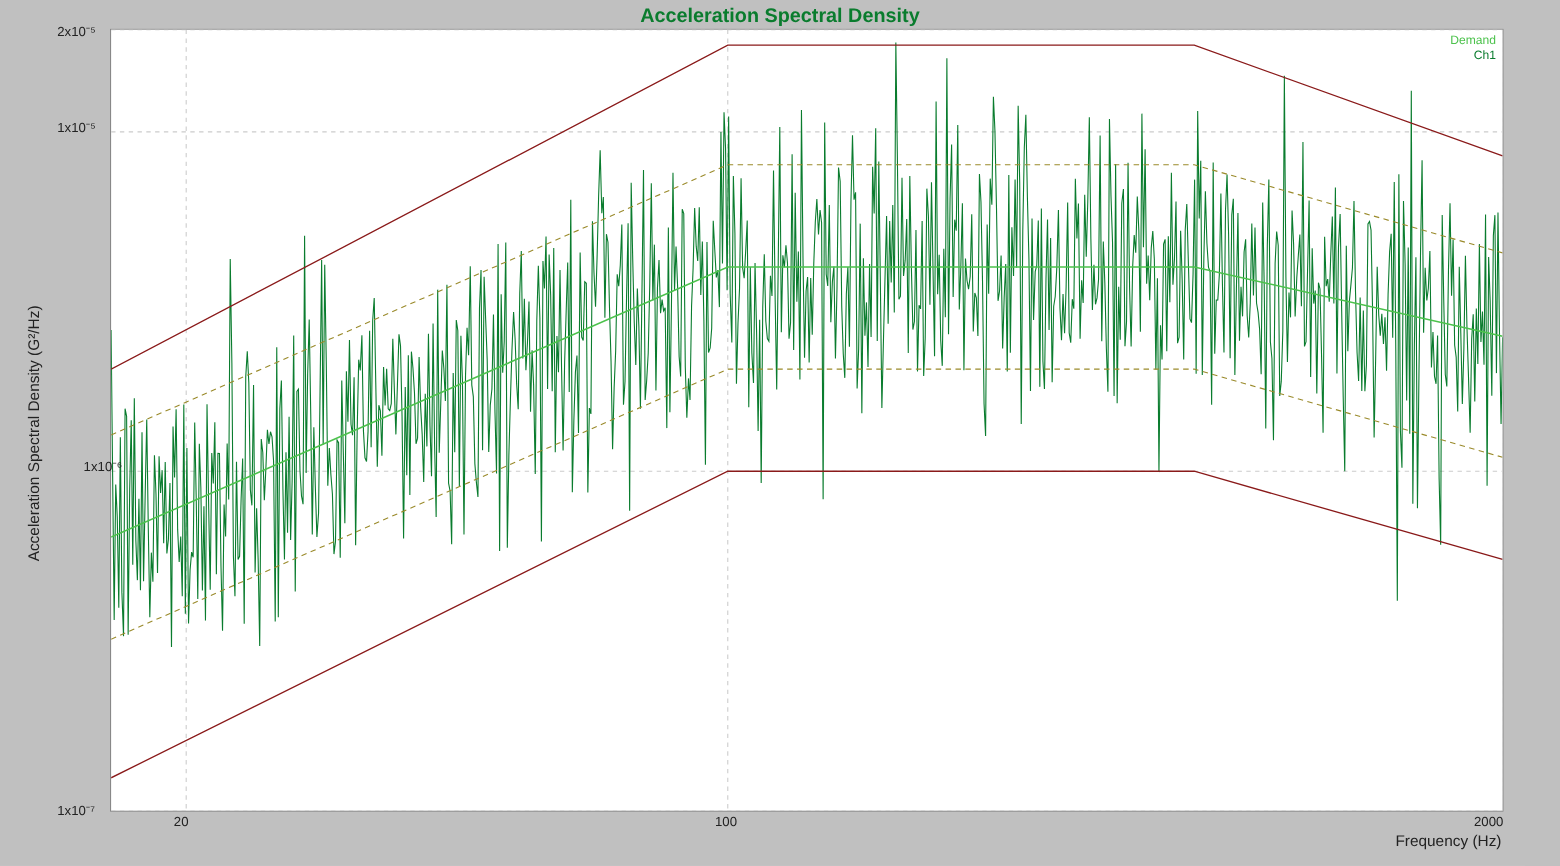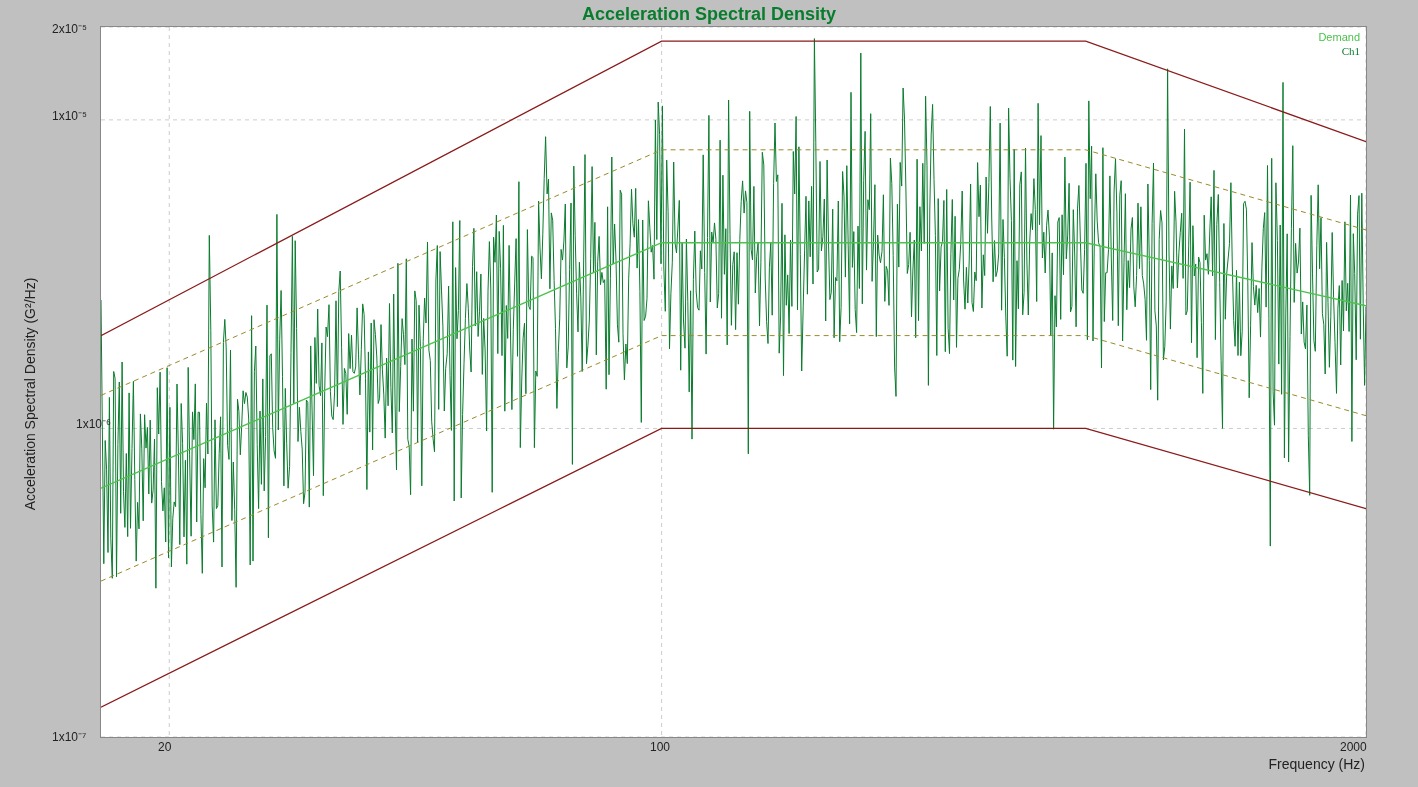--- a/index.html
+++ b/index.html
@@ -33,21 +33,21 @@
         <line x1="560.6099584699389" y1="0" x2="560.6099584699389" y2="710" stroke="#ccc" stroke-dasharray="4 4" stroke-width="1"></line>
         <line x1="1265" y1="0" x2="1265" y2="710" stroke="#ccc" stroke-dasharray="4 4" stroke-width="1"></line>
         <path d="M0.0 272.9 L1.4 406.0 L2.8 536.7 L4.2 413.5 L5.6 442.8 L7.0 525.5 L8.4 370.4 L9.8 511.3 L11.3 551.3 L12.7 344.5 L14.1 351.5 L15.5 550.0 L16.9 417.4 L18.3 355.0 L19.7 486.3 L21.1 335.0 L22.5 464.3 L23.9 500.4 L25.3 426.5 L26.7 509.6 L28.1 365.9 L29.5 501.3 L31.0 421.6 L32.4 354.3 L33.8 452.3 L35.2 534.1 L36.6 475.4 L38.0 501.9 L39.4 386.9 L40.8 421.8 L42.2 493.8 L43.6 387.7 L45.0 421.1 L46.4 400.4 L47.8 466.9 L49.2 393.1 L50.7 476.1 L52.1 463.2 L53.5 412.1 L54.9 561.2 L56.3 360.7 L57.7 407.0 L59.1 345.1 L60.5 454.5 L61.9 483.9 L63.3 460.8 L64.7 515.0 L66.1 340.7 L67.5 531.0 L68.9 380.3 L70.4 539.9 L71.8 491.2 L73.2 474.9 L74.6 479.6 L76.0 357.0 L77.4 427.1 L78.8 517.6 L80.2 376.5 L81.6 416.7 L83.0 509.9 L84.4 433.3 L85.8 537.2 L87.2 340.4 L88.6 427.8 L90.1 509.2 L91.5 384.9 L92.9 412.6 L94.3 356.9 L95.7 495.0 L97.1 385.2 L98.5 385.3 L99.9 487.7 L101.3 546.3 L102.7 431.6 L104.1 460.8 L105.5 376.2 L106.9 427.0 L108.3 208.4 L109.8 303.3 L111.2 478.9 L112.6 515.1 L114.0 392.8 L115.4 481.6 L116.8 478.7 L118.2 426.5 L119.6 389.8 L121.0 540.0 L122.4 315.6 L123.8 292.4 L125.2 320.9 L126.6 418.4 L128.0 432.4 L129.5 323.0 L130.9 493.5 L132.3 435.0 L133.7 482.6 L135.1 560.3 L136.5 372.2 L137.9 384.4 L139.3 427.8 L140.7 399.1 L142.1 363.8 L143.5 376.6 L144.9 365.5 L146.3 370.1 L147.7 392.0 L149.2 537.9 L150.6 288.7 L152.0 534.1 L153.4 344.7 L154.8 319.0 L156.2 417.5 L157.6 481.6 L159.0 384.1 L160.4 457.3 L161.8 351.9 L163.2 463.9 L164.6 409.5 L166.0 278.1 L167.4 510.8 L168.9 328.9 L170.3 326.8 L171.7 400.8 L173.1 423.9 L174.5 431.3 L175.9 187.4 L177.3 403.0 L178.7 312.8 L180.1 263.5 L181.5 349.7 L182.9 458.9 L184.3 361.4 L185.7 416.8 L187.1 461.2 L188.6 439.4 L190.0 325.6 L191.4 209.4 L192.8 377.0 L194.2 213.7 L195.6 301.5 L197.0 414.5 L198.4 380.2 L199.8 404.3 L201.2 422.1 L202.6 476.7 L204.0 465.2 L205.4 373.0 L206.8 375.4 L208.3 480.1 L209.7 318.9 L211.1 384.1 L212.5 448.6 L213.9 310.5 L215.3 356.4 L216.7 282.0 L218.1 358.7 L219.5 368.6 L220.9 315.9 L222.3 468.7 L223.7 364.5 L225.1 300.0 L226.5 309.7 L228.0 277.7 L229.4 364.7 L230.8 389.2 L232.2 392.6 L233.6 365.1 L235.0 273.8 L236.4 379.6 L237.8 264.4 L239.2 244.0 L240.6 320.8 L242.0 397.4 L243.4 341.4 L244.8 346.5 L246.2 387.3 L247.7 306.6 L249.1 341.6 L250.5 308.2 L251.9 344.6 L253.3 346.3 L254.7 339.9 L256.1 280.9 L257.5 327.2 L258.9 367.9 L260.3 322.5 L261.7 276.9 L263.1 287.4 L264.5 351.3 L265.9 462.5 L267.4 324.9 L268.8 405.1 L270.2 296.0 L271.6 422.9 L273.0 292.7 L274.4 307.6 L275.8 330.0 L277.2 376.5 L278.6 371.3 L280.0 297.6 L281.4 342.8 L282.8 367.9 L284.2 411.1 L285.6 331.0 L287.1 378.8 L288.5 276.5 L289.9 360.5 L291.3 406.0 L292.7 267.1 L294.1 377.9 L295.5 443.0 L296.9 236.3 L298.3 384.6 L299.7 339.4 L301.1 291.6 L302.5 307.7 L303.9 337.6 L305.3 231.8 L306.8 412.2 L308.2 419.6 L309.6 467.7 L311.0 312.1 L312.4 384.2 L313.8 263.9 L315.2 273.6 L316.6 415.2 L318.0 278.2 L319.4 319.4 L320.8 458.8 L322.2 314.4 L323.6 271.0 L325.0 296.0 L326.5 215.1 L327.9 323.1 L329.3 333.6 L330.7 394.7 L332.1 411.8 L333.5 424.8 L334.9 253.0 L336.3 218.5 L337.7 382.4 L339.1 224.6 L340.5 263.1 L341.9 299.7 L343.3 384.0 L344.7 341.3 L346.2 326.7 L347.6 259.0 L349.0 348.3 L350.4 403.4 L351.8 194.8 L353.2 474.0 L354.6 240.6 L356.0 311.8 L357.4 283.4 L358.8 193.5 L360.2 470.9 L361.6 387.4 L363.0 336.6 L364.4 291.6 L365.9 256.6 L367.3 281.4 L368.7 322.0 L370.1 345.0 L371.5 239.7 L372.9 201.3 L374.3 298.9 L375.7 244.7 L377.1 309.5 L378.5 284.8 L379.9 247.0 L381.3 347.4 L382.7 291.4 L384.1 322.9 L385.6 404.0 L387.0 264.2 L388.4 214.6 L389.8 262.0 L391.2 465.3 L392.6 210.3 L394.0 235.3 L395.4 188.0 L396.8 326.6 L398.2 204.4 L399.6 241.3 L401.0 328.6 L402.4 198.4 L403.8 384.2 L405.3 278.5 L406.7 311.4 L408.1 218.4 L409.5 307.0 L410.9 382.6 L412.3 302.4 L413.7 256.1 L415.1 211.6 L416.5 329.3 L417.9 154.7 L419.3 420.6 L420.7 355.1 L422.1 311.4 L423.5 296.2 L424.9 366.7 L426.4 202.6 L427.8 279.4 L429.2 282.5 L430.6 229.2 L432.0 230.5 L433.4 420.7 L434.8 344.0 L436.2 349.3 L437.6 174.1 L439.0 220.9 L440.4 251.8 L441.8 207.2 L443.2 151.5 L444.6 109.7 L446.1 166.9 L447.5 152.1 L448.9 261.8 L450.3 185.9 L451.7 193.2 L453.1 253.3 L454.5 301.6 L455.9 381.4 L457.3 325.7 L458.7 291.8 L460.1 222.4 L461.5 233.1 L462.9 214.1 L464.3 177.0 L465.8 340.9 L467.2 319.9 L468.6 242.7 L470.0 176.0 L471.4 437.4 L472.8 139.1 L474.2 208.8 L475.6 266.2 L477.0 304.9 L478.4 235.3 L479.8 269.9 L481.2 344.5 L482.6 239.0 L484.0 127.6 L485.5 336.7 L486.9 318.7 L488.3 294.0 L489.7 231.5 L491.1 139.6 L492.5 246.1 L493.9 195.4 L495.3 327.9 L496.7 234.6 L498.1 209.4 L499.5 257.7 L500.9 245.4 L502.3 255.6 L503.7 252.7 L505.2 362.2 L506.6 179.8 L508.0 347.7 L509.4 251.4 L510.8 130.0 L512.2 237.0 L513.6 197.0 L515.0 233.2 L516.4 297.2 L517.8 315.2 L519.2 163.2 L520.6 167.2 L522.0 306.6 L523.4 352.8 L524.9 317.0 L526.3 336.6 L527.7 251.2 L529.1 216.8 L530.5 162.2 L531.9 196.8 L533.3 210.2 L534.7 161.4 L536.1 241.1 L537.5 192.6 L538.9 264.6 L540.3 395.4 L541.7 193.0 L543.1 293.5 L544.6 289.3 L546.0 271.4 L547.4 173.8 L548.8 200.3 L550.2 225.2 L551.6 218.5 L553.0 252.2 L554.4 93.0 L555.8 212.5 L557.2 75.1 L558.6 107.7 L560.0 236.8 L561.4 78.9 L562.8 240.0 L564.3 284.3 L565.7 133.1 L567.1 184.7 L568.5 321.8 L569.9 266.8 L571.3 235.3 L572.7 135.0 L574.1 216.3 L575.5 225.9 L576.9 200.9 L578.3 173.4 L579.7 343.2 L581.1 215.7 L582.5 294.0 L584.0 321.2 L585.4 212.0 L586.8 274.4 L588.2 364.9 L589.6 263.8 L591.0 412.1 L592.4 252.4 L593.8 204.1 L595.2 265.0 L596.6 280.7 L598.0 283.2 L599.4 223.8 L600.8 242.0 L602.2 127.9 L603.7 245.5 L605.1 327.1 L606.5 210.5 L607.9 88.4 L609.3 275.0 L610.7 205.0 L612.1 215.9 L613.5 195.9 L614.9 212.3 L616.3 280.9 L617.7 266.3 L619.1 113.2 L620.5 291.2 L621.9 148.2 L623.4 247.3 L624.8 201.7 L626.2 317.9 L627.6 73.0 L629.0 207.7 L630.4 298.3 L631.8 237.6 L633.2 224.8 L634.6 302.6 L636.0 225.7 L637.4 277.2 L638.8 212.6 L640.2 174.6 L641.6 153.9 L643.1 186.1 L644.5 163.9 L645.9 175.5 L647.3 426.8 L648.7 84.3 L650.1 222.2 L651.5 233.0 L652.9 159.4 L654.3 266.0 L655.7 229.2 L657.1 215.3 L658.5 298.9 L659.9 235.2 L661.3 125.3 L662.8 137.9 L664.2 251.1 L665.6 294.6 L667.0 316.5 L668.4 240.2 L669.8 215.7 L671.2 288.2 L672.6 156.4 L674.0 96.0 L675.4 154.5 L676.8 147.8 L678.2 326.2 L679.6 290.0 L681.0 176.3 L682.5 348.6 L683.9 207.8 L685.3 278.3 L686.7 247.9 L688.1 306.6 L689.5 213.1 L690.9 279.4 L692.3 124.5 L693.7 167.0 L695.1 89.5 L696.5 282.9 L697.9 119.8 L699.3 227.4 L700.7 344.0 L702.2 279.9 L703.6 223.9 L705.0 169.3 L706.4 267.2 L707.8 173.9 L709.2 229.8 L710.6 159.4 L712.0 257.0 L713.4 11.6 L714.8 115.8 L716.2 245.0 L717.6 242.3 L719.0 134.5 L720.4 223.9 L721.9 209.5 L723.3 172.1 L724.7 294.0 L726.1 133.0 L727.5 215.1 L728.9 272.6 L730.3 265.3 L731.7 182.2 L733.1 310.8 L734.5 250.5 L735.9 253.8 L737.3 174.0 L738.7 314.7 L740.1 280.3 L741.6 144.5 L743.0 169.2 L744.4 250.1 L745.8 138.7 L747.2 218.1 L748.6 296.9 L750.0 65.3 L751.4 240.4 L752.8 204.6 L754.2 282.6 L755.6 305.6 L757.0 199.1 L758.4 261.5 L759.8 26.0 L761.3 276.8 L762.7 153.4 L764.1 104.4 L765.5 243.1 L766.9 172.7 L768.3 182.7 L769.7 86.7 L771.1 254.4 L772.5 214.7 L773.9 157.7 L775.3 309.6 L776.7 208.1 L778.1 228.0 L779.5 235.8 L781.0 224.4 L782.4 167.8 L783.8 274.4 L785.2 239.4 L786.6 243.7 L788.0 278.4 L789.4 131.1 L790.8 156.6 L792.2 228.5 L793.6 340.1 L795.0 369.4 L796.4 177.2 L797.8 240.1 L799.2 135.4 L800.7 159.1 L802.1 61.0 L803.5 92.2 L804.9 162.0 L806.3 246.5 L807.7 237.6 L809.1 205.3 L810.5 289.8 L811.9 243.1 L813.3 213.0 L814.7 310.7 L816.1 132.2 L817.5 293.6 L818.9 179.7 L820.4 223.9 L821.8 136.3 L823.2 216.4 L824.6 69.2 L826.0 138.8 L827.4 358.4 L828.8 183.0 L830.2 107.1 L831.6 77.4 L833.0 152.4 L834.4 208.7 L835.8 328.5 L837.2 171.6 L838.6 264.0 L840.1 219.9 L841.5 214.3 L842.9 173.5 L844.3 324.7 L845.7 162.5 L847.1 301.3 L848.5 326.6 L849.9 226.6 L851.3 172.5 L852.7 273.0 L854.1 189.3 L855.5 320.4 L856.9 251.4 L858.3 242.6 L859.7 217.2 L861.2 164.0 L862.6 253.0 L864.0 282.2 L865.4 240.3 L866.8 276.0 L868.2 234.0 L869.6 157.0 L871.0 275.6 L872.4 284.5 L873.8 245.0 L875.2 253.7 L876.6 135.6 L878.0 189.7 L879.4 158.1 L880.9 281.0 L882.3 227.8 L883.7 248.5 L885.1 150.0 L886.5 206.3 L887.9 155.5 L889.3 79.5 L890.7 190.0 L892.1 254.8 L893.5 213.6 L894.9 249.6 L896.3 243.8 L897.7 226.9 L899.1 96.1 L900.6 283.2 L902.0 192.5 L903.4 230.4 L904.8 290.1 L906.2 329.2 L907.6 81.1 L909.0 151.4 L910.4 193.5 L911.8 333.1 L913.2 122.0 L914.6 339.5 L916.0 233.7 L917.4 281.8 L918.8 157.8 L920.3 144.9 L921.7 287.8 L923.1 265.6 L924.5 121.0 L925.9 234.9 L927.3 288.0 L928.7 215.5 L930.1 186.6 L931.5 202.8 L932.9 151.6 L934.3 182.5 L935.7 274.5 L937.1 76.3 L938.5 197.7 L940.0 108.6 L941.4 231.0 L942.8 205.2 L944.2 246.0 L945.6 198.3 L947.0 183.1 L948.4 208.9 L949.8 309.0 L951.2 225.9 L952.6 402.2 L954.0 268.7 L955.4 299.9 L956.8 195.0 L958.2 190.6 L959.7 292.4 L961.1 187.8 L962.5 247.7 L963.9 130.1 L965.3 231.8 L966.7 208.1 L968.1 156.3 L969.5 285.0 L970.9 279.5 L972.3 182.7 L973.7 227.0 L975.1 299.8 L976.5 181.9 L977.9 158.5 L979.4 214.1 L980.8 263.0 L982.2 266.3 L983.6 222.3 L985.0 136.3 L986.4 312.8 L987.8 73.9 L989.2 171.7 L990.6 119.1 L992.0 314.0 L993.4 208.0 L994.8 146.8 L996.2 194.1 L997.6 215.8 L999.1 220.1 L1000.5 341.0 L1001.9 120.7 L1003.3 294.6 L1004.7 245.8 L1006.1 245.7 L1007.5 222.6 L1008.9 148.9 L1010.3 231.1 L1011.7 293.5 L1013.1 164.0 L1014.5 131.7 L1015.9 185.8 L1017.3 298.7 L1018.8 168.3 L1020.2 153.7 L1021.6 314.0 L1023.0 235.8 L1024.4 166.7 L1025.8 282.7 L1027.2 233.6 L1028.6 260.6 L1030.0 202.1 L1031.4 190.5 L1032.8 259.9 L1034.2 279.8 L1035.6 248.6 L1037.0 176.1 L1038.5 241.6 L1039.9 179.8 L1041.3 248.5 L1042.7 256.9 L1044.1 272.3 L1045.5 313.3 L1046.9 157.0 L1048.3 233.5 L1049.7 362.6 L1051.1 196.4 L1052.5 136.1 L1053.9 283.8 L1055.3 298.9 L1056.7 373.2 L1058.2 212.3 L1059.6 183.5 L1061.0 195.9 L1062.4 332.9 L1063.8 319.5 L1065.2 274.2 L1066.6 41.8 L1068.0 224.9 L1069.4 302.1 L1070.8 238.9 L1072.2 261.5 L1073.6 164.3 L1075.0 194.9 L1076.4 260.8 L1077.9 225.4 L1079.3 205.3 L1080.7 186.2 L1082.1 251.4 L1083.5 102.0 L1084.9 287.9 L1086.3 283.7 L1087.7 218.2 L1089.1 155.2 L1090.5 315.7 L1091.9 198.7 L1093.3 249.0 L1094.7 237.1 L1096.1 330.7 L1097.6 230.0 L1099.0 235.7 L1100.4 295.5 L1101.8 366.4 L1103.2 188.2 L1104.6 233.1 L1106.0 226.7 L1107.4 247.3 L1108.8 204.0 L1110.2 169.8 L1111.6 248.9 L1113.0 143.4 L1114.4 312.6 L1115.8 197.7 L1117.3 167.5 L1118.7 255.3 L1120.1 333.8 L1121.5 401.4 L1122.9 196.5 L1124.3 292.2 L1125.7 246.7 L1127.1 232.0 L1128.5 216.4 L1129.9 155.7 L1131.3 239.0 L1132.7 293.4 L1134.1 319.3 L1135.5 243.4 L1137.0 328.5 L1138.4 255.2 L1139.8 328.7 L1141.2 304.7 L1142.6 176.5 L1144.0 174.3 L1145.4 182.2 L1146.8 255.5 L1148.2 370.8 L1149.6 298.8 L1151.0 215.6 L1152.4 259.4 L1153.8 278.1 L1155.2 258.3 L1156.7 285.6 L1158.1 261.5 L1159.5 310.1 L1160.9 240.2 L1162.3 201.7 L1163.7 185.6 L1165.1 280.1 L1166.5 138.5 L1167.9 291.7 L1169.3 519.1 L1170.7 131.3 L1172.1 364.8 L1173.5 398.2 L1174.9 155.8 L1176.4 213.7 L1177.8 337.1 L1179.2 198.0 L1180.6 367.3 L1182.0 55.4 L1183.4 430.9 L1184.8 286.9 L1186.2 206.8 L1187.6 435.0 L1189.0 309.6 L1190.4 201.5 L1191.8 118.7 L1193.2 275.4 L1194.6 216.4 L1196.1 246.1 L1197.5 235.0 L1198.9 201.2 L1200.3 307.0 L1201.7 274.9 L1203.1 315.1 L1204.5 321.9 L1205.9 278.1 L1207.3 408.2 L1208.7 468.3 L1210.1 168.4 L1211.5 246.1 L1212.9 313.5 L1214.3 324.3 L1215.8 218.4 L1217.2 157.8 L1218.6 241.8 L1220.0 190.7 L1221.4 286.6 L1222.8 297.6 L1224.2 347.0 L1225.6 215.4 L1227.0 275.7 L1228.4 340.3 L1229.8 289.4 L1231.2 205.5 L1232.6 270.6 L1234.0 315.6 L1235.5 366.4 L1236.9 281.2 L1238.3 258.6 L1239.7 338.0 L1241.1 253.5 L1242.5 304.0 L1243.9 194.8 L1245.3 283.8 L1246.7 256.3 L1248.1 304.5 L1249.5 168.0 L1250.9 414.5 L1252.3 206.7 L1253.7 246.5 L1255.2 332.8 L1256.6 187.2 L1258.0 168.6 L1259.4 312.2 L1260.8 166.2 L1262.2 276.6 L1263.6 358.4 L1265.0 279.5 " stroke="#0a7c2e" stroke-width="1" fill="none"></path>
         <path d="M0.0 308.6 L560.6 14.1 L984.7 14.1 L1265.0 114.7" stroke="#8a1a1a" stroke-width="1.2" fill="none"></path>
         <path d="M0.0 680.1 L560.6 401.4 L984.7 401.4 L1265.0 481.6" stroke="#8a1a1a" stroke-width="1.2" fill="none"></path>
         <path d="M0.0 368.4 L560.6 122.8 L984.7 122.8 L1265.0 202.9" stroke="#9a8a2a" stroke-width="1" stroke-dasharray="5 4" fill="none"></path>
         <path d="M0.0 554.1 L560.6 308.6 L984.7 308.6 L1265.0 388.7" stroke="#9a8a2a" stroke-width="1" stroke-dasharray="5 4" fill="none"></path>
         <path d="M0.0 461.2 L560.6 215.7 L984.7 215.7 L1265.0 278.7" stroke="#4cc24c" stroke-width="1.4" fill="none"></path>
       </svg>
     <div class="legend" style="right:6px;top:4px;color:#4cc24c;">Demand</div>
-    <div class="legend" style="right:6px;top:18px;color:#0a7c2e;font-family:Liberation Serif, serif;">Ch1</div>
+    <div class="legend" style="right:6px;top:18px;color:#0a7c2e;">Ch1</div>
   </div>
 
   <div class="xlabel">Frequency (Hz)</div>
 
   <div class="tick" style="left:52px;top:728px;">1x10⁻⁷</div>
   <div class="tick" style="left:52px;top:415px;margin-left:24px;">1x10⁻⁶</div>
   <div class="tick" style="left:52px;top:107px;">1x10⁻⁵</div>
   <div class="tick" style="left:52px;top:20px;">2x10⁻⁵</div>
 
   <div class="tick" style="top:740px;left:158px;">20</div>

